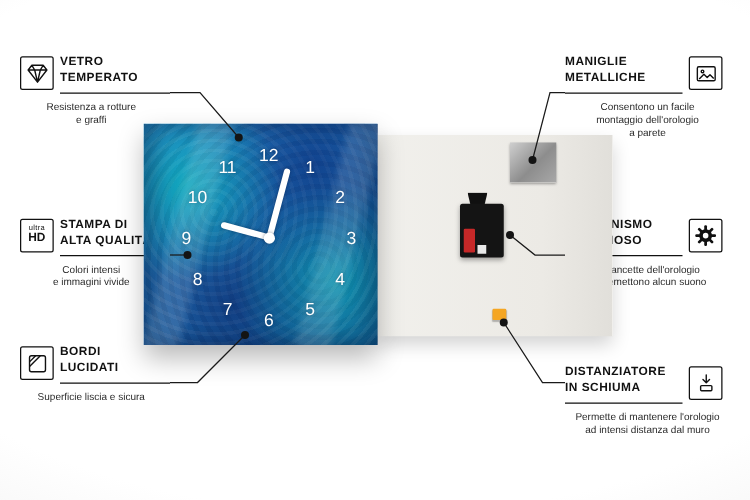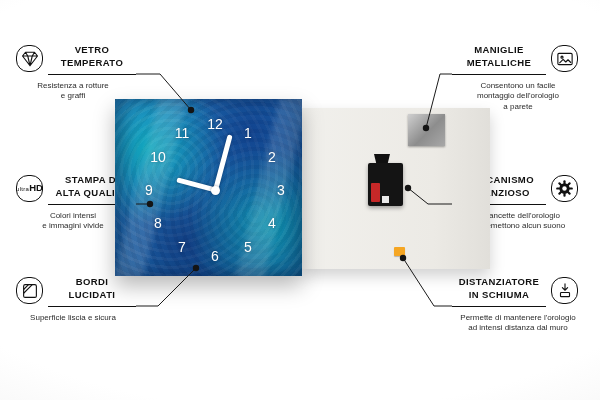--- a/index.html
+++ b/index.html
@@ -48,41 +48,41 @@
     box-shadow:0 1px 2px rgba(0,0,0,0.35);
   }
   .mech{position:absolute;left:66px;top:55px;width:35px;height:43px;background:#141414;border-radius:2px;box-shadow:0 2px 4px rgba(0,0,0,0.35);}
   .hook{position:absolute;left:72px;top:46px;width:16px;height:10px;background:#111;clip-path:polygon(15% 100%,85% 100%,100% 0,0 0);}
   .battery{position:absolute;left:3px;top:20px;width:9px;height:19px;background:#c62828;border-radius:1px;}
   .mech-white{position:absolute;left:14px;top:33px;width:7px;height:7px;background:#e9e9e9;}
   .foam{position:absolute;left:92px;top:139px;width:11px;height:9px;background:#f5a623;border-radius:1px;box-shadow:0 1px 1px rgba(0,0,0,0.25);}
   
   .callout{position:absolute;color:#111;}
   .iconbox{
-    position:absolute;top:1px;width:27px;height:27px;border:1.6px solid #111;border-radius:12px;
-    display:flex;align-items:center;justify-content:center;box-sizing:border-box;background:rgba(255,255,255,0.6);
+    position:absolute;top:1px;width:27px;height:27px;border:1.6px solid #111;border-radius:2px;
+    display:flex;flex-direction:column;align-items:center;justify-content:center;box-sizing:border-box;background:rgba(255,255,255,0.6);
   }
   .callout.left .iconbox{left:6px;}
   .callout.right .iconbox{right:6px;}
   .title{
-    font-size:9.5px;font-weight:bold;letter-spacing:0.4px;text-align:center;
+    font-size:9.5px;font-weight:bold;letter-spacing:0.4px;text-align:left;
     white-space:pre-line;line-height:1.35;padding-bottom:4px;border-bottom:1.3px solid #111;
   }
   .callout.left .title{margin-left:38px;}
   .callout.right .title{margin-right:38px;}
   .desc{
     font-size:8px;color:#2b2b2b;text-align:center;white-space:pre-line;line-height:1.35;
     margin-top:6px;position:relative;left:-14px;width:calc(100% + 28px);
   }
   .c-l1{left:10px;top:44px;width:126px;}
   .c-l2{left:10px;top:174px;width:126px;}
   .c-l3{left:10px;top:276px;width:126px;}
   .c-r1{left:452px;top:44px;width:132px;}
   .c-r2{left:452px;top:174px;width:132px;}
-  .c-r3{left:452px;top:276px;width:132px;}
+  .c-r3{left:452px;top:292px;width:132px;}
   .uhd-top{font-size:6px;line-height:1;letter-spacing:0.3px;}
   .uhd-main{font-size:9.5px;font-weight:bold;line-height:1.1;}
   .connectors{position:absolute;inset:0;z-index:5;pointer-events:none;}
   svg.icon{display:block;}
 </style>
 </head>
 <body>
 
 <div class="canvas">
 

